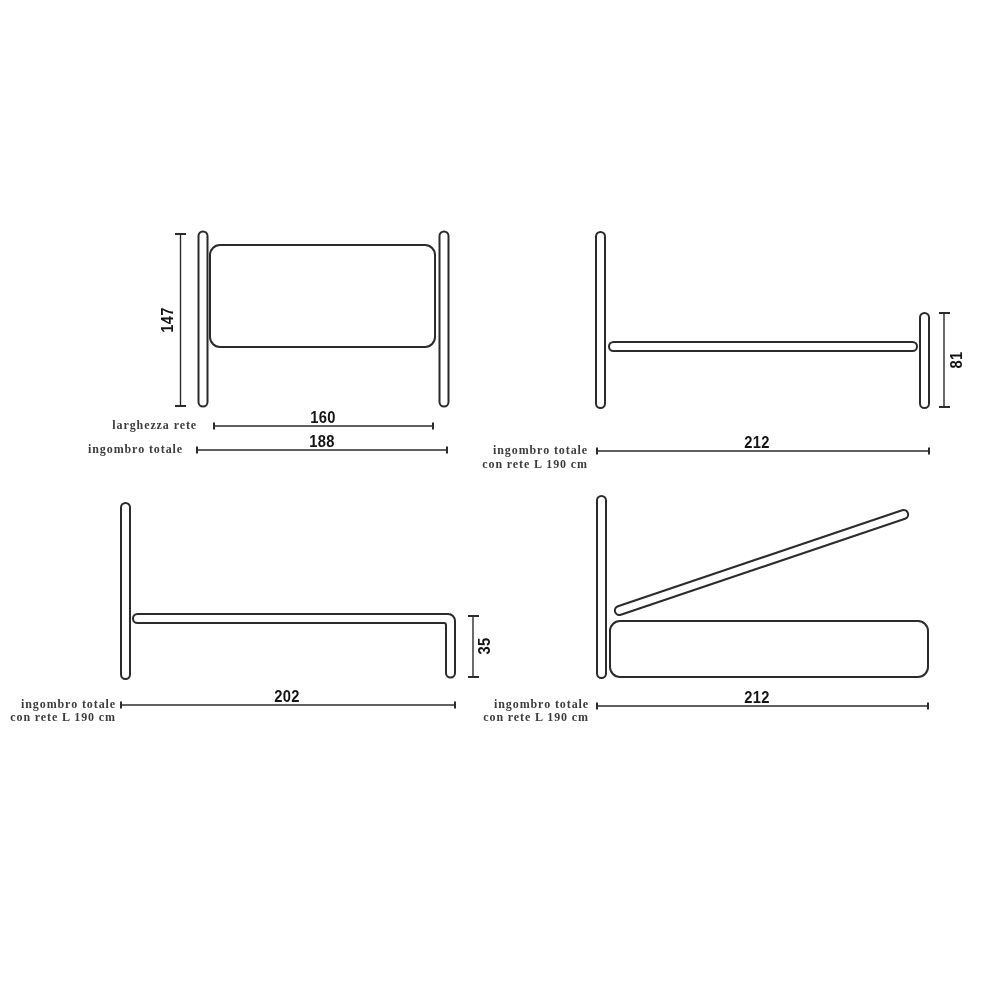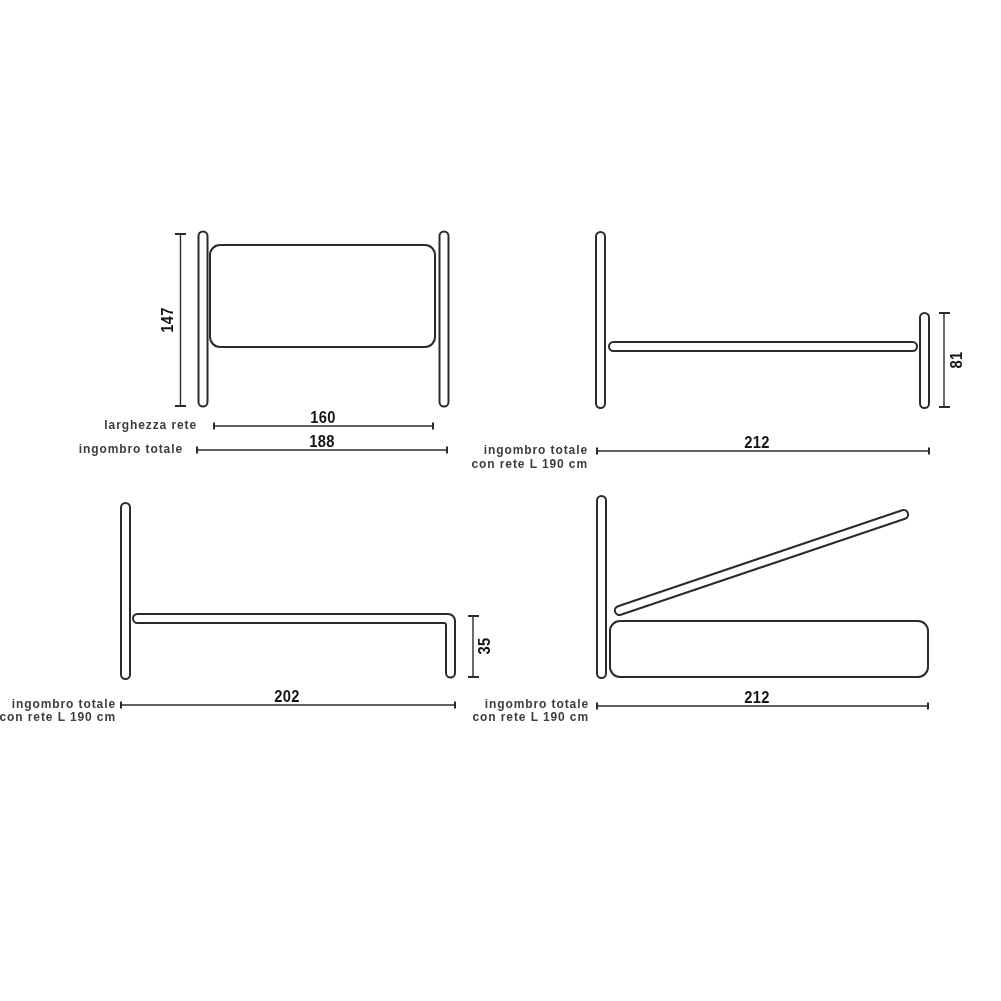--- a/index.html
+++ b/index.html
@@ -24,21 +24,21 @@
   }
   .num-v{
     width:60px;height:18px;line-height:18px;
     transform:rotate(-90deg) scaleX(0.92);
     transform-origin:center;
   }
   .cap{
     position:absolute;
     font-size:12px;font-weight:700;color:#3d3d3d;
     letter-spacing:0.9px;line-height:13px;
-    white-space:nowrap;text-align:right;
+    white-space:nowrap;text-align:right;font-family:Liberation Serif, serif;
   }
 </style>
 </head>
 <body>
 
 <div class="stage">
 
   <svg class="drawing" width="1001" height="1001" viewBox="0 0 1001 1001">
 
     <g>

